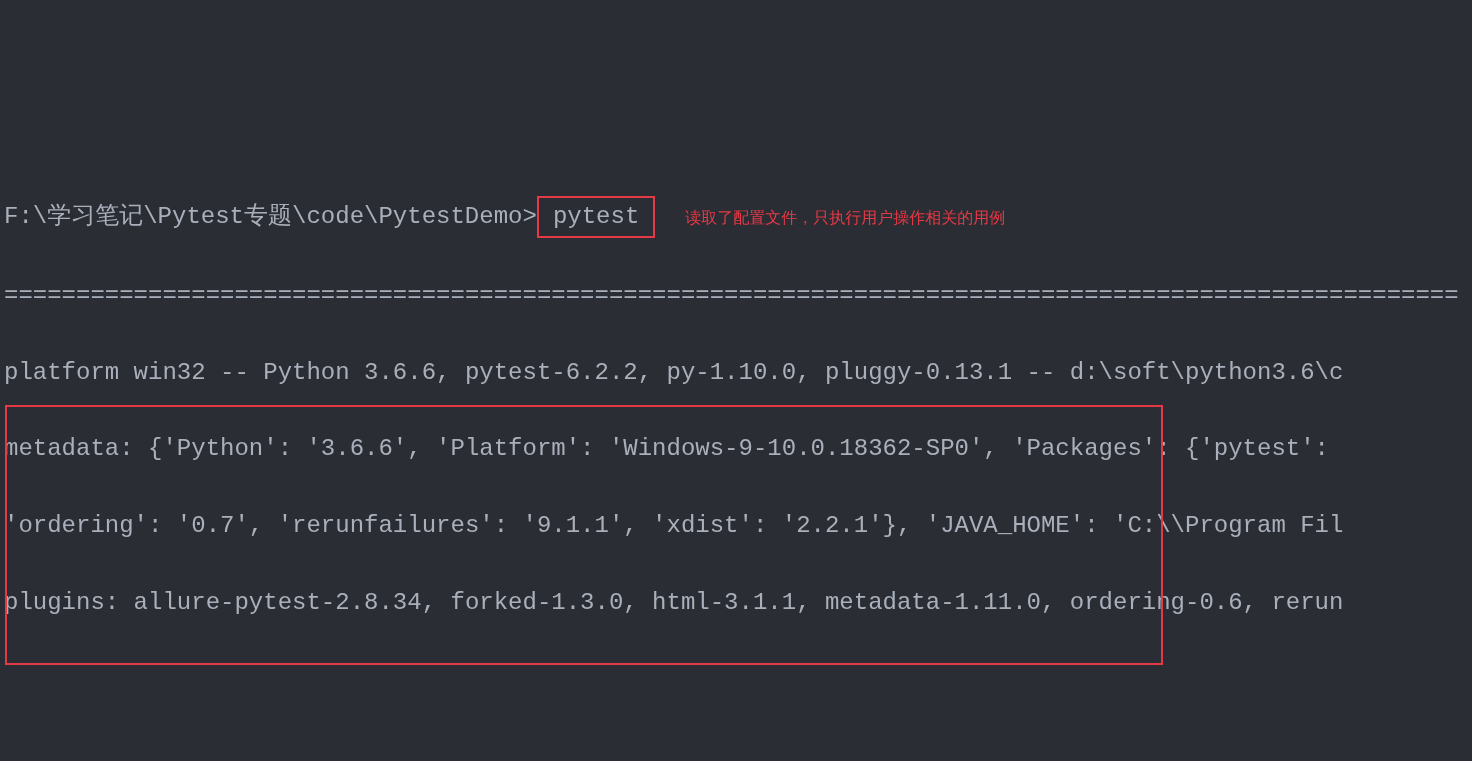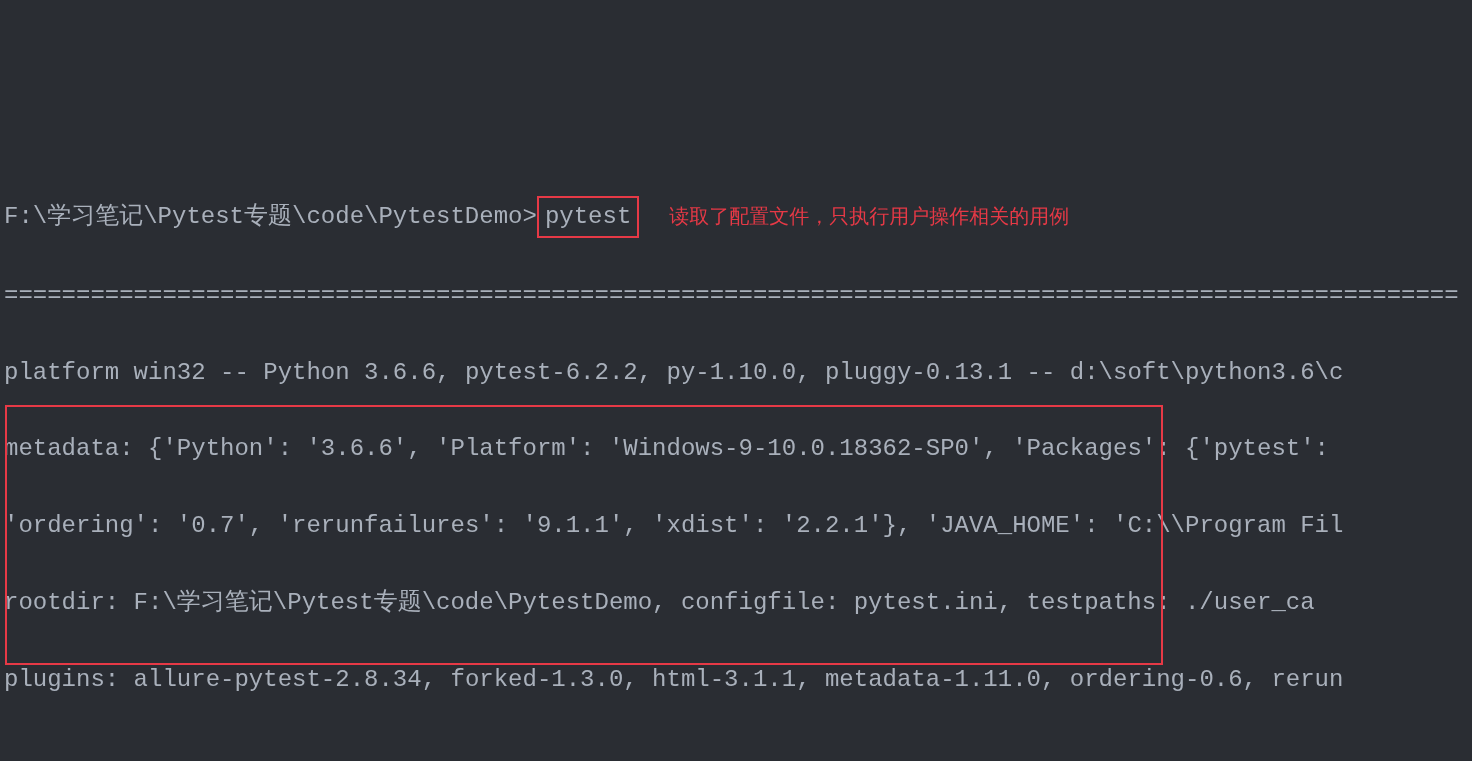--- a/index.html
+++ b/index.html
@@ -15,27 +15,27 @@
       width: 1472px;
       height: 761px;
       overflow: hidden;
       white-space: pre;
       padding: 4px;
       line-height: 1.6;
       position: relative;
     }
     .red-box-cmd {
       border: 2px solid #e63946;
-      padding: 0 6px;
+      padding: 0 14px;
       display: inline-block;
       text-align: center;
     }
     .annotation {
       color: #e63946;
-      font-size: 20px;
+      font-size: 16px;
       font-family: "Microsoft YaHei", "SimHei", sans-serif;
       margin-left: 30px;
     }
     .test-box {
       border: 2px solid #e63946;
       padding: 2px 4px;
       position: absolute;
       top: 405px;
       left: 5px;
       width: 1158px;
@@ -54,21 +54,20 @@
 <body>
 
 
 
 <div>
 <span class="content-line"><span>F:\学习笔记\Pytest专题\code\PytestDemo&gt;</span><span class="red-box-cmd"><span>pytest</span></span><span class="annotation">读取了配置文件，只执行用户操作相关的用例</span></span>
 <span class="content-line equals-line">=====================================================================================================</span>
 <span class="content-line">platform win32 -- Python 3.6.6, pytest-6.2.2, py-1.10.0, pluggy-0.13.1 -- d:\soft\python3.6\c</span>
 <span class="content-line">metadata: {'Python': '3.6.6', 'Platform': 'Windows-9-10.0.18362-SP0', 'Packages': {'pytest':</span>
 <span class="content-line">'ordering': '0.7', 'rerunfailures': '9.1.1', 'xdist': '2.2.1'}, 'JAVA_HOME': 'C:\\Program Fil</span>
-<span class="content-line">rootdir: F:\学习笔记\Pytest专题\code\PytestDemo, configfile: pytest.ini, testpaths: ./user_ca</span>
 <span class="content-line">plugins: allure-pytest-2.8.34, forked-1.3.0, html-3.1.1, metadata-1.11.0, ordering-0.6, rerun</span>
 
 
 
 
 
 
 
 
 

